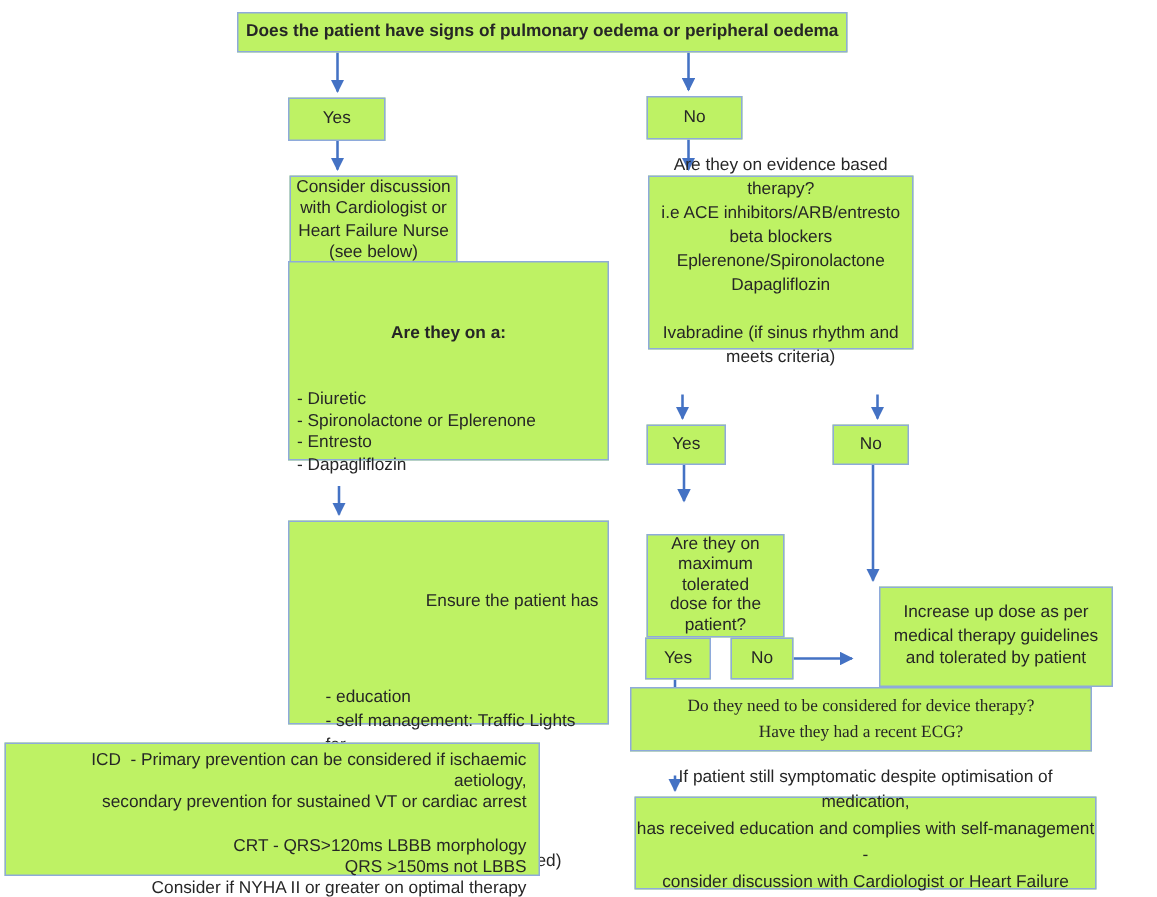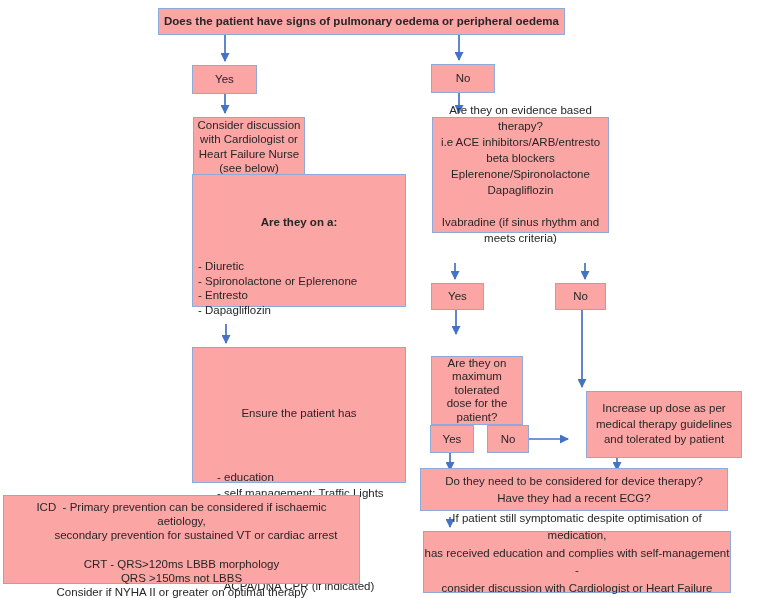--- a/index.html
+++ b/index.html
@@ -15,49 +15,49 @@
     font-family:"Liberation Sans","DejaVu Sans",sans-serif;
     font-size:11.5px;
     color:var(--text);
     overflow:hidden;
   }
   #connectors{position:absolute;left:0;top:0;width:771px;height:598px;z-index:0;}
   #connectors line{stroke:var(--arrow);stroke-width:1.7;}
   .node{
     position:absolute;
     box-sizing:border-box;
-    background:#fca5a5;
+    background:#bef264;
     border:1px solid var(--border);
     z-index:1;
     white-space:pre-wrap;
     line-height:15px;
   }
   .center{display:flex;align-items:center;justify-content:center;text-align:center;}
 
   #top-question{left:158px;top:8px;width:407px;height:27px;font-weight:bold;}
   #yes-left{left:192px;top:65px;width:65px;height:29px;}
   #no-right{left:431px;top:64px;width:64px;height:29px;}
   #consider{left:193px;top:117px;width:112px;height:59px;line-height:14.5px;}
   #are-they-on{left:192px;top:174px;width:214px;height:133px;padding:11px 5px;line-height:14.6px;}
   #are-they-on .hdr{text-align:center;font-weight:bold;}
   #are-they-on .ftr{text-align:center;}
   #ensure{left:192px;top:347px;width:214px;height:136px;padding:13px 6px 0 6px;line-height:16px;}
-  #ensure .hdr{text-align:center;margin-top:12px;}
+  #ensure .hdr{text-align:right;}
   #ensure .bdy{margin-top:16px;text-align:left;margin-left:18px;}
   #ensure .ftr{margin-top:13px;text-align:center;}
   #evidence{left:432px;top:117px;width:177px;height:116px;line-height:15.9px;}
   #yes-mid{left:431px;top:283px;width:53px;height:27px;}
   #no-mid{left:555px;top:283px;width:51px;height:27px;}
   #max-dose{left:431px;top:356px;width:92px;height:69px;line-height:13.5px;}
   #yes-small{left:430px;top:425px;width:44px;height:28px;}
   #no-small{left:487px;top:425px;width:42px;height:28px;}
   #increase{left:572px;top:391px;width:156px;height:67px;line-height:15.5px;margin-left:14px;}
-  #device{left:420px;top:468px;width:308px;height:43px;line-height:17px;}
+  #device{left:420px;top:458px;width:308px;height:43px;line-height:17px;font-family:Liberation Serif, serif;}
   #final{left:423px;top:531px;width:308px;height:62px;line-height:17.5px;}
-  #icd-note{left:3px;top:495px;width:357px;height:89px;padding:4px 8px;line-height:14.2px;text-align:center;}
+  #icd-note{left:3px;top:495px;width:357px;height:89px;padding:4px 8px;line-height:14.2px;text-align:right;}
 </style>
 </head>
 <body>
 
 <div id="canvas">
 
   <svg id="connectors" width="771" height="598" viewBox="0 0 771 598">
     <defs>
       <marker id="ah" markerUnits="userSpaceOnUse" markerWidth="9" markerHeight="9" refX="8" refY="4.5" orient="auto">
         <path d="M0,0 L9,4.5 L0,9 Z" fill="#4472C4"></path>

